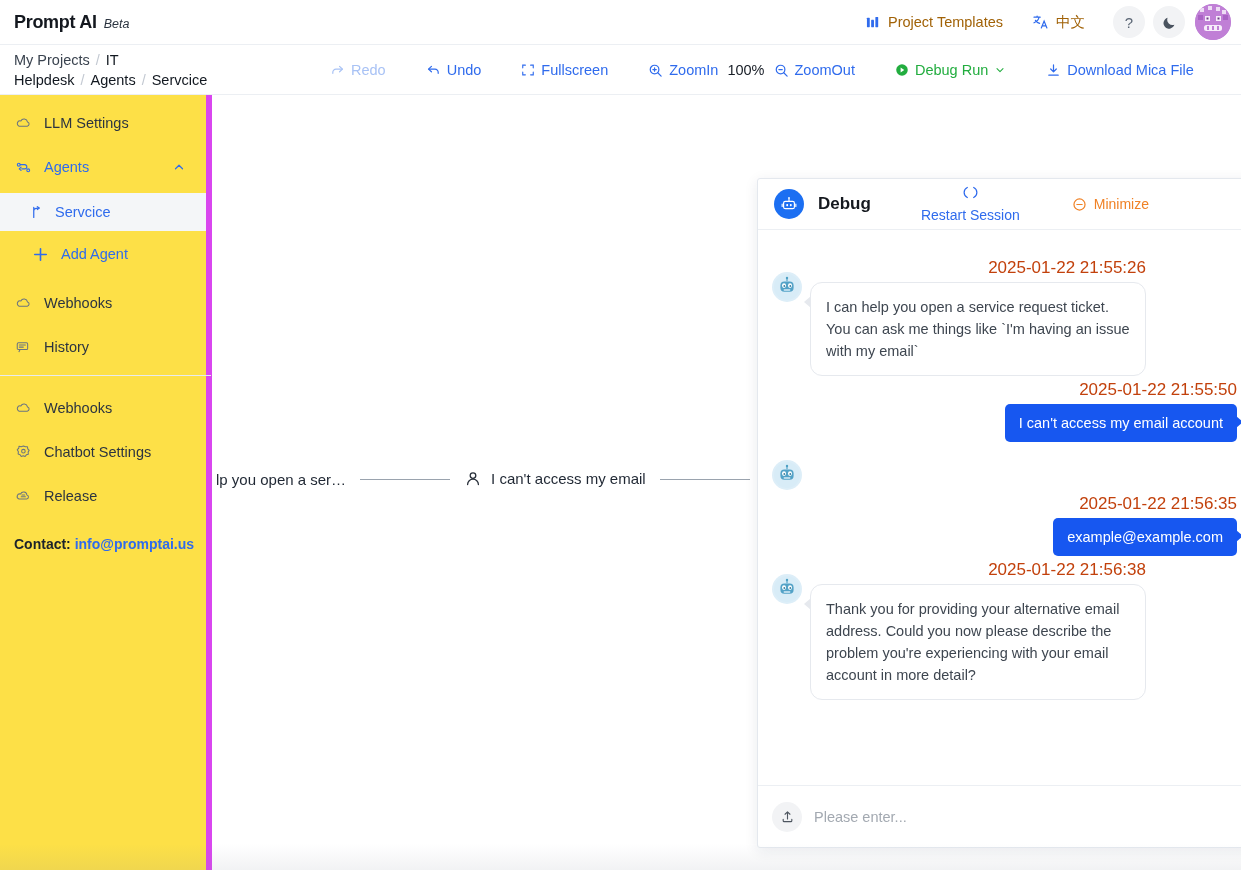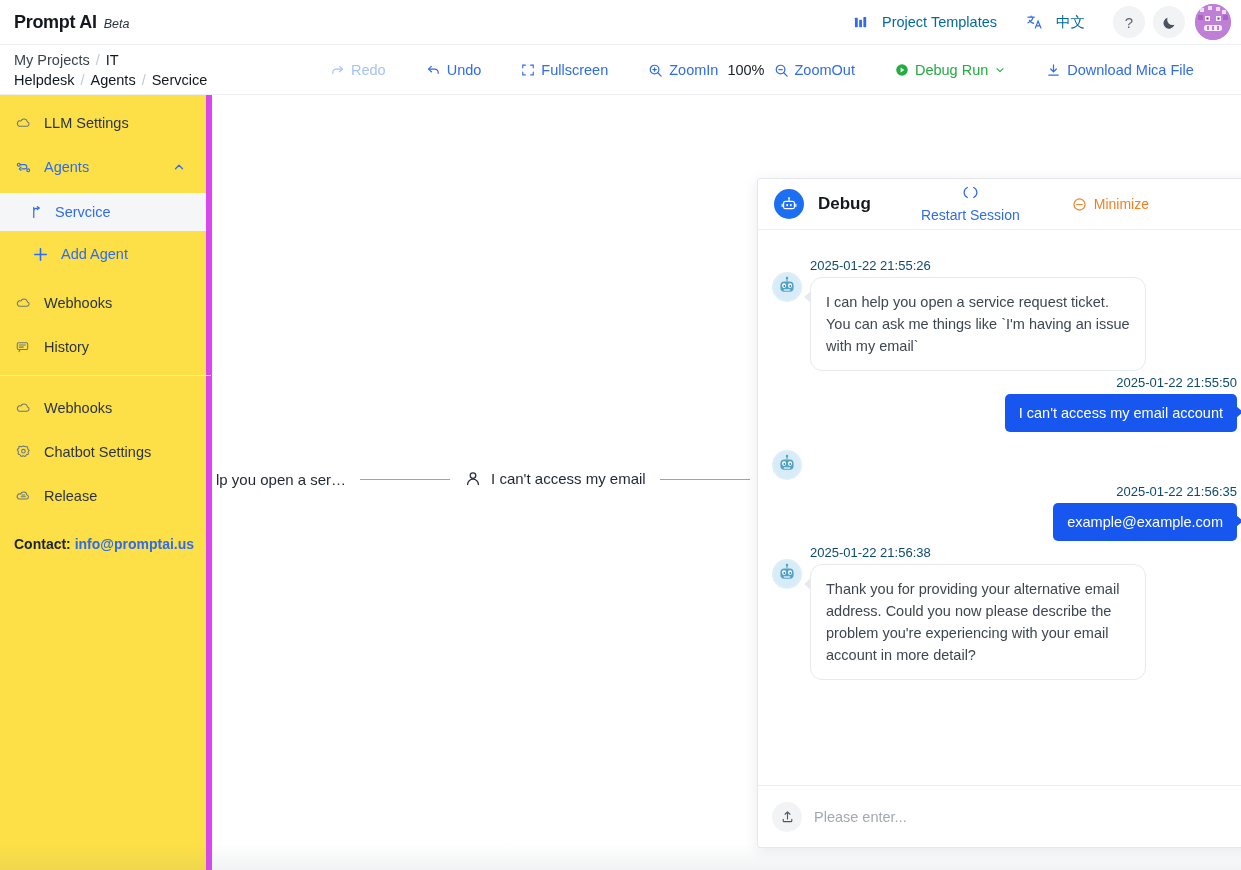--- a/index.html
+++ b/index.html
@@ -19,22 +19,22 @@
     display: flex; align-items: center;
   }
   .brand { display: flex; align-items: baseline; gap: 7px; padding-left: 14px; }
   .brand-name { font-size: 18px; font-weight: 700; color: #14181f; letter-spacing: -0.3px; }
   .brand-beta { font-size: 12.5px; font-style: italic; color: #2b3440; font-weight: 400; }
 
   .topbar-right {
     margin-left: auto; display: flex; align-items: center; gap: 0px; padding-right: 10px;
   }
   .tb-link {
-    display: flex; align-items: center; gap: 13px;
-    color: #0369a1; font-size: 14.5px; cursor: pointer; white-space: nowrap;
+    display: flex; align-items: center; gap: 7px;
+    color: #a16207; font-size: 14.5px; cursor: pointer; white-space: nowrap;
   }
   .tb-link.templates { margin-right: 30px; }
   .tb-link.lang { margin-right: 20px; }
   .round-btn {
     width: 32px; height: 32px; border-radius: 50%; background: #f2f3f5;
     display: flex; align-items: center; justify-content: center;
     cursor: pointer; margin-left: 8px; color: #5b6675; font-size: 15px;
   }
   .avatar-btn {
     width: 36px; height: 36px; border-radius: 50%; margin-left: 10px;
@@ -142,21 +142,21 @@
   .msgrow.bot { justify-content: flex-start; }
   .msgrow.user { justify-content: flex-end; }
   .av {
     width: 30px; height: 30px; border-radius: 50%; flex-shrink: 0;
     overflow:hidden; display:flex;align-items:center;justify-content:center;
   }
   .av.bot { background: #ddeef8; margin-right: 8px; margin-top: 14px; }
   .av.user { background: #dfeefb; margin-left: 8px; margin-top: 14px; }
   .col { display: flex; flex-direction: column; max-width: 336px; }
   .col.user { align-items: flex-end; }
-  .ts { font-size: 13px; color: #0c4a6e; margin-bottom: 4px; }
+  .ts { font-size: 17px; color: #c2410c; margin-bottom: 4px; text-align: right; }
   .ts.user { align-self: flex-end; }
   .bubble-bot {
     position: relative; background: #fff; border: 1px solid #e6e9ee;
     border-radius: 12px; padding: 13px 15px; font-size: 14.5px;
     line-height: 22px; color: #3e4650;
   }
   .bubble-bot::before {
     content:""; position:absolute; left:-7px; top: 13px;
     border-top: 6px solid transparent; border-bottom: 6px solid transparent;
     border-right: 7px solid #e6e9ee;

